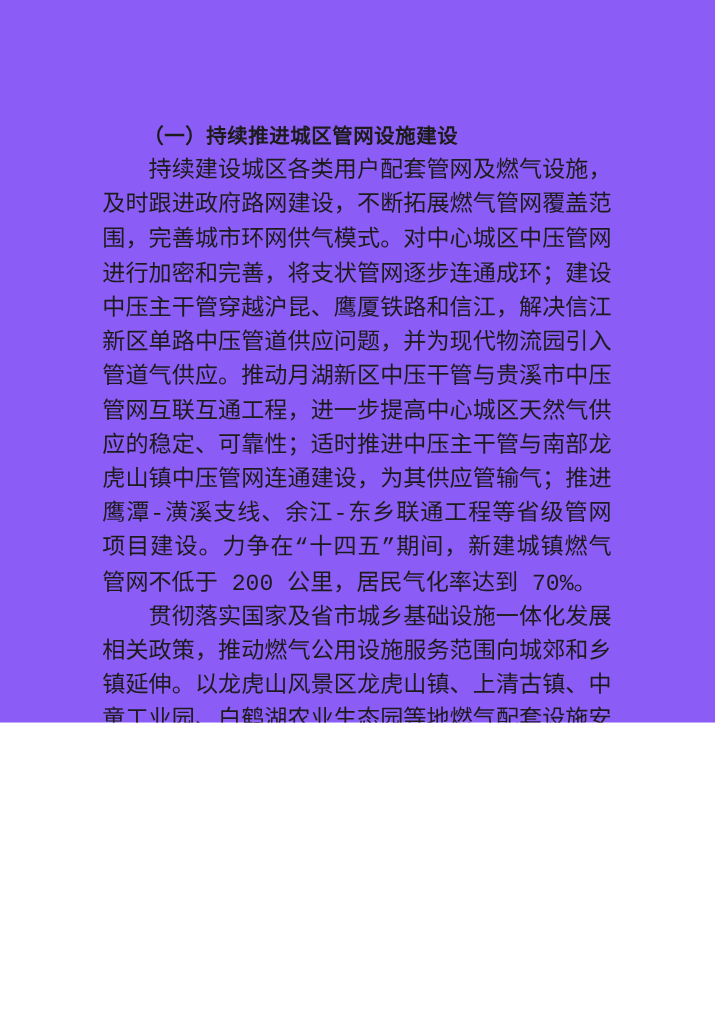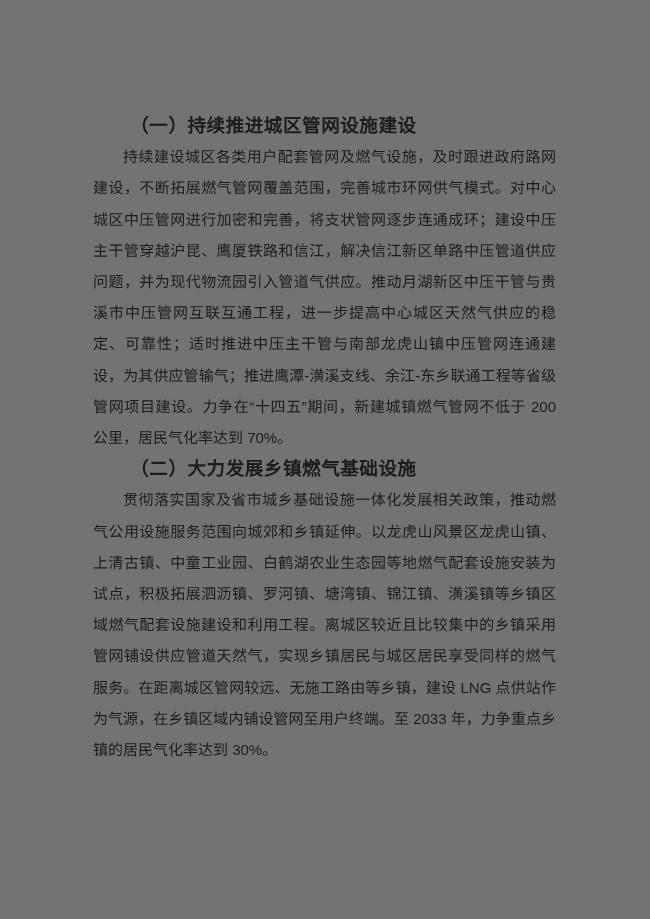--- a/index.html
+++ b/index.html
@@ -3,44 +3,44 @@
 <meta charset="utf-8">
 <style>
   html, body {
     margin: 0;
     padding: 0;
     background: #ffffff;
   }
   .page {
     position: relative;
     width: 650px;
-    height: 919px;
-    background: #737373;
+    height: 657px;
+    background: #8b5cf6;
     overflow: hidden;
-    font-family: Liberation Sans, sans-serif;
+    font-family: Liberation Mono, monospace;
     color: #1c1c1c;
   }
   .content {
     position: absolute;
     left: 93px;
     top: 110px;
     width: 463px;
   }
   .section-heading {
     margin: 0;
     font-size: 18.6px;
     font-weight: bold;
     line-height: 31.2px;
     text-indent: 2em;
     letter-spacing: 0.5px;
     white-space: nowrap;
   }
   .body-para {
     margin: 0;
-    font-size: 15px;
+    font-size: 21px;
     line-height: 31.2px;
     text-align: justify;
     text-justify: inter-ideograph;
     text-indent: 2em;
   }
   .page-number {
     position: absolute;
     top: 841px;
     left: 0;
     width: 100%;
@@ -49,16 +49,15 @@
     color: #2a2a2a;
   }
 </style>
 </head>
 <body>
 
 <div class="page">
   <div class="content">
     <h2 class="section-heading">（一）持续推进城区管网设施建设</h2>
     <p class="body-para">持续建设城区各类用户配套管网及燃气设施，及时跟进政府路网建设，不断拓展燃气管网覆盖范围，完善城市环网供气模式。对中心城区中压管网进行加密和完善，将支状管网逐步连通成环；建设中压主干管穿越沪昆、鹰厦铁路和信江，解决信江新区单路中压管道供应问题，并为现代物流园引入管道气供应。推动月湖新区中压干管与贵溪市中压管网互联互通工程，进一步提高中心城区天然气供应的稳定、可靠性；适时推进中压主干管与南部龙虎山镇中压管网连通建设，为其供应管输气；推进鹰潭-潢溪支线、余江-东乡联通工程等省级管网项目建设。力争在“十四五”期间，新建城镇燃气管网不低于 200 公里，居民气化率达到 70%。</p>
-    <h2 class="section-heading">（二）大力发展乡镇燃气基础设施</h2>
     <p class="body-para">贯彻落实国家及省市城乡基础设施一体化发展相关政策，推动燃气公用设施服务范围向城郊和乡镇延伸。以龙虎山风景区龙虎山镇、上清古镇、中童工业园、白鹤湖农业生态园等地燃气配套设施安装为试点，积极拓展泗沥镇、罗河镇、塘湾镇、锦江镇、潢溪镇等乡镇区域燃气配套设施建设和利用工程。离城区较近且比较集中的乡镇采用管网铺设供应管道天然气，实现乡镇居民与城区居民享受同样的燃气服务。在距离城区管网较远、无施工路由等乡镇，建设 LNG 点供站作为气源，在乡镇区域内铺设管网至用户终端。至 2033 年，力争重点乡镇的居民气化率达到 30%。</p>
   </div>
 </div>
 
 </body></html>

